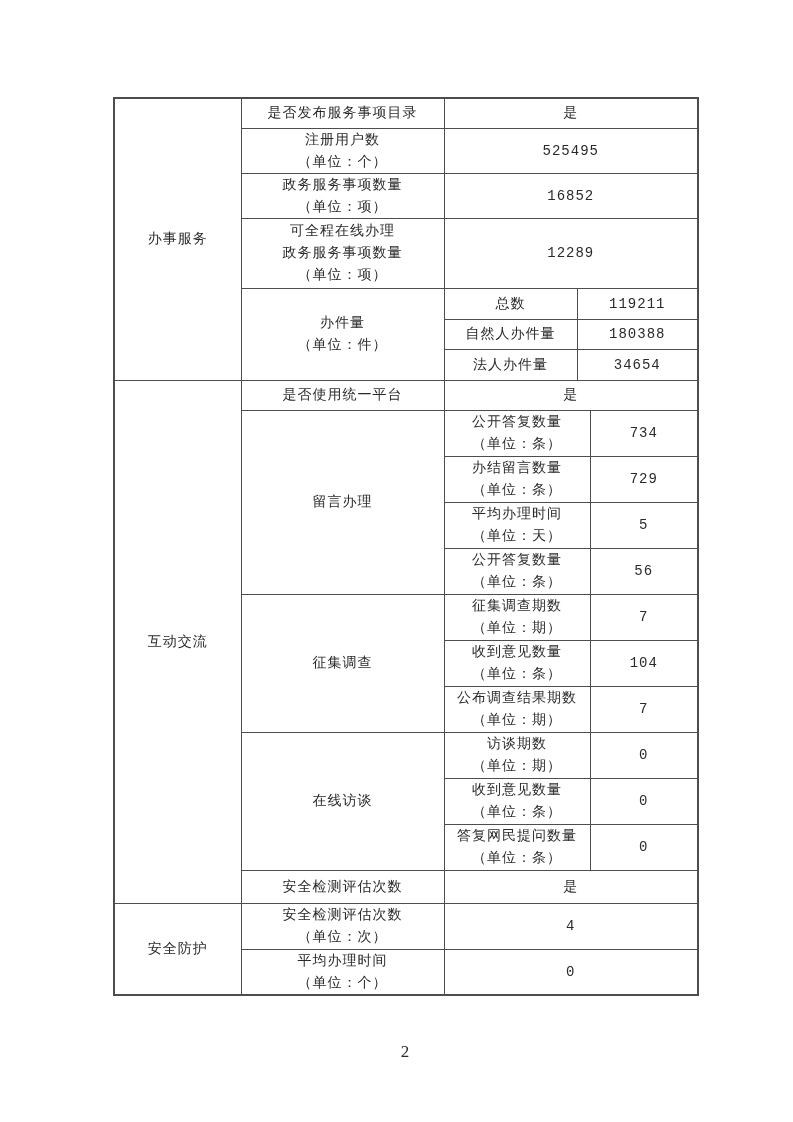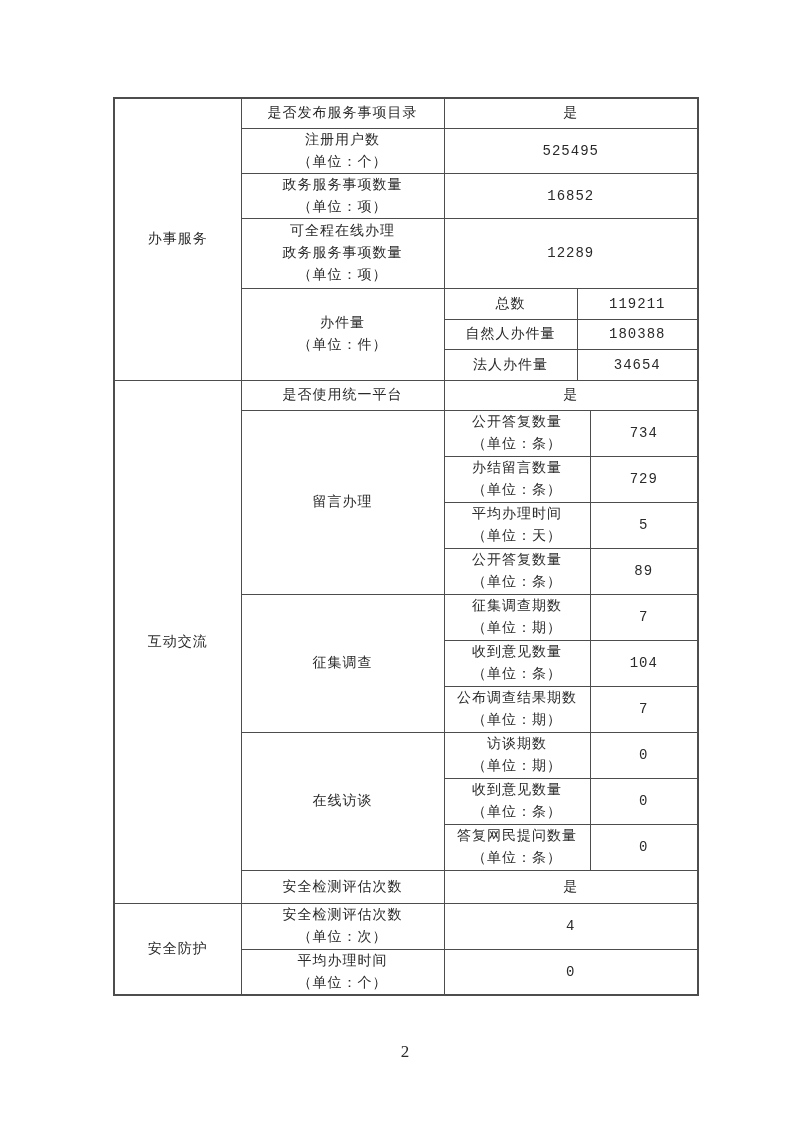--- a/index.html
+++ b/index.html
@@ -132,21 +132,21 @@
           <span class="line">平均办理时间</span>
           <span class="line">（单位：天）</span>
         </td>
         <td class="num">5</td>
       </tr>
       <tr class="h46">
         <td colspan="2">
           <span class="line">公开答复数量</span>
           <span class="line">（单位：条）</span>
         </td>
-        <td class="num">89</td>
+        <td class="num">56</td>
       </tr>
       <tr class="h46">
         <td rowspan="3">征集调查</td>
         <td colspan="2">
           <span class="line">征集调查期数</span>
           <span class="line">（单位：期）</span>
         </td>
         <td class="num">7</td>
       </tr>
       <tr class="h46">

